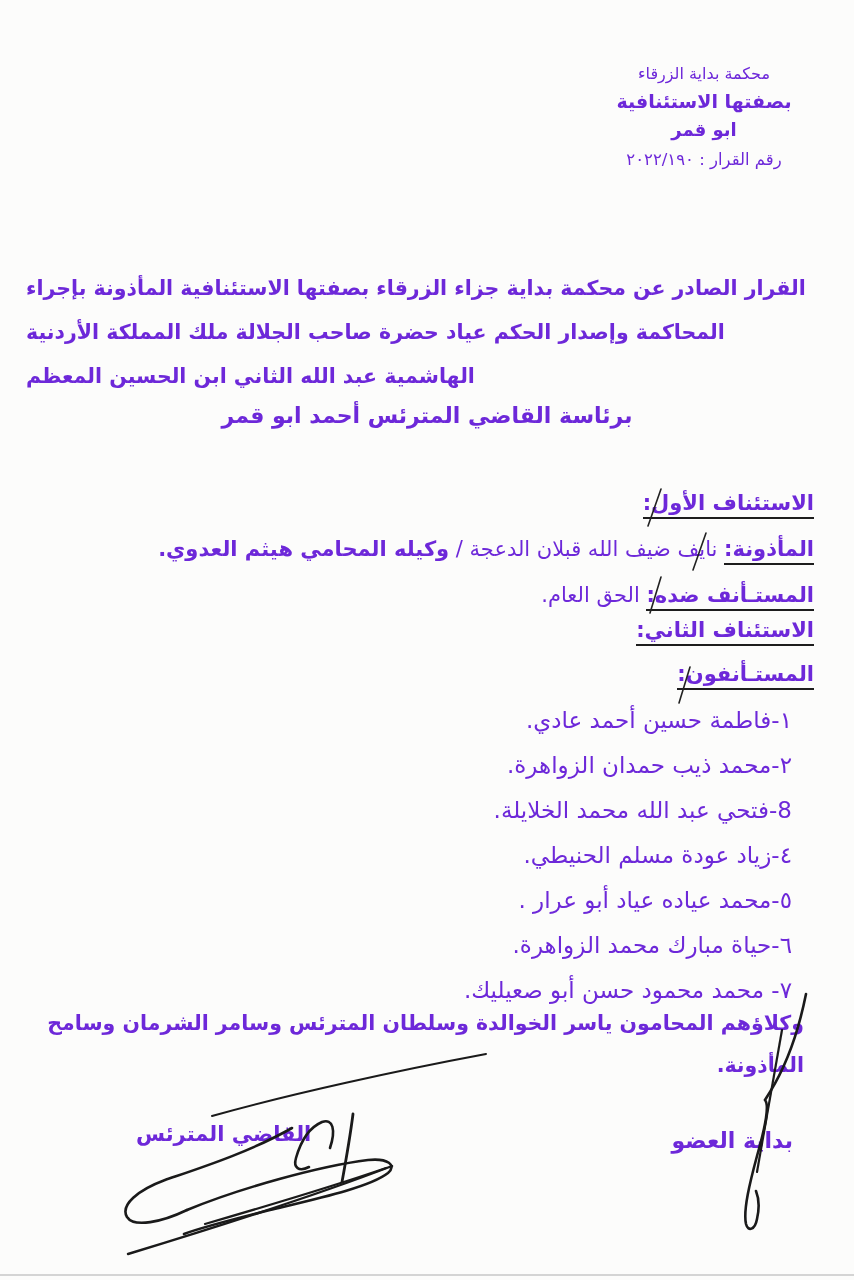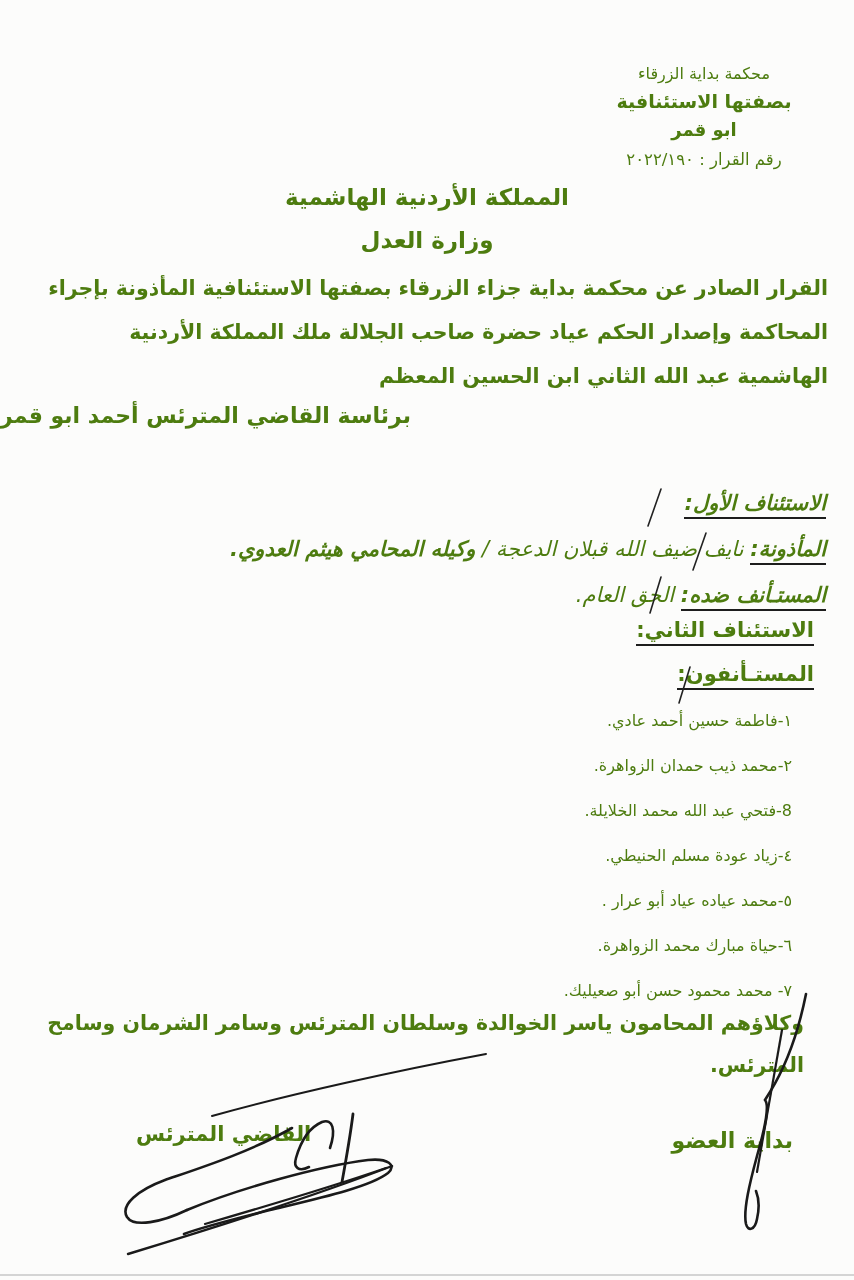--- a/index.html
+++ b/index.html
@@ -2,53 +2,53 @@
 <html lang="ar" dir="rtl"><head>
 <meta charset="utf-8">
 <style>
   html,body{margin:0;padding:0;background:#e8e8e8;}
   .page{
     position:relative;
     width:854px;height:1280px;
     margin:0 auto;
     background:#fcfcfb;
     font-family:"DejaVu Sans", sans-serif;
-    color:#4d7c0f;
+    color:#6d28d9;
     overflow:hidden;
     direction:rtl;
   }
   .nw{white-space:nowrap;}
   
   .court-header{position:absolute;top:64px;right:54px;width:192px;text-align:center;}
   .ch-l1{font-size:16px;font-weight:500;margin-bottom:7px;}
   .ch-l2{font-size:19px;font-weight:700;margin-bottom:7px;}
   .ch-l3{font-size:18px;font-weight:700;margin-bottom:10px;}
   .ch-l4{font-size:16.5px;font-weight:500;white-space:nowrap;}
   
   .titles{position:absolute;top:184px;left:0;right:0;text-align:center;}
   .title-kingdom{font-size:23px;font-weight:800;}
   .title-ministry{font-size:23px;font-weight:800;margin-top:17px;}
   
-  .preamble{position:absolute;top:266px;left:26px;right:26px;text-align:right;
+  .preamble{position:absolute;top:266px;left:26px;right:26px;text-align:left;
     font-size:20.5px;font-weight:700;line-height:44px;}
   
-  .panel{position:absolute;top:394px;left:0;right:0;text-align:left;
+  .panel{position:absolute;top:394px;left:0;right:0;text-align:center;
     font-size:22px;font-weight:800;line-height:43px;}
   
-  .appeal1{position:absolute;top:486px;right:28px;left:30px;text-align:right;
-    font-size:21px;line-height:34px;font-style:italic;}
+  .appeal1{position:absolute;top:486px;right:40px;left:30px;text-align:right;
+    font-size:21px;line-height:34px;}
   .appeal1 .h{margin-bottom:12px;}
   .appeal1 .row{margin-bottom:12px;}
   .u{border-bottom:2px solid #1d1d1d;padding-bottom:2px;}
   .b{font-weight:700;}
   .r{font-weight:400;}
   .appeal2-head{position:absolute;top:618px;right:40px;font-size:21px;font-weight:700;}
   .appellants-label{position:absolute;top:662px;right:40px;font-size:21px;font-weight:700;}
   .list{position:absolute;top:698px;right:62px;text-align:right;
-    font-size:16px;font-weight:400;line-height:45px;}
+    font-size:23px;font-weight:400;line-height:45px;}
   .lawyers{position:absolute;top:1002px;right:50px;left:56px;text-align:right;
     font-size:20.5px;font-weight:700;line-height:42px;}
   
   .sig-right-label{position:absolute;top:1128px;right:61px;font-size:22px;font-weight:800;}
   .sig-left-label{position:absolute;top:1122px;left:136px;font-size:21px;font-weight:800;}
   
   .overlay{position:absolute;top:0;left:0;width:854px;height:1280px;pointer-events:none;}
   .bottom-edge{position:absolute;left:0;right:0;bottom:4px;height:2px;background:#d4d4d4;}
 </style>
 </head>
@@ -56,24 +56,20 @@
 
 <div class="page">
 
   <div class="court-header">
     <div class="ch-l1 nw">محكمة بداية الزرقاء</div>
     <div class="ch-l2 nw">بصفتها الاستئنافية</div>
     <div class="ch-l3 nw">ابو قمر</div>
     <div class="ch-l4">رقم القرار : ٢٠٢٢/١٩٠</div>
   </div>
 
-  <div class="titles">
-    <div class="title-kingdom nw">المملكة الأردنية الهاشمية</div>
-    <div class="title-ministry nw">وزارة العدل</div>
-  </div>
 
   <div class="preamble">
     <div class="nw">القرار الصادر عن محكمة بداية جزاء الزرقاء بصفتها الاستئنافية المأذونة بإجراء</div>
     <div class="nw">المحاكمة وإصدار الحكم عياد حضرة صاحب الجلالة ملك المملكة الأردنية</div>
     <div class="nw">الهاشمية عبد الله الثاني ابن الحسين المعظم</div>
   </div>
 
   <div class="panel">
     <div class="nw">برئاسة القاضي المترئس أحمد ابو قمر</div>
   </div>
@@ -100,21 +96,21 @@
     <div class="nw">٢-محمد ذيب حمدان الزواهرة.</div>
     <div class="nw">8-فتحي عبد الله محمد الخلايلة.</div>
     <div class="nw">٤-زياد عودة مسلم الحنيطي.</div>
     <div class="nw">٥-محمد عياده عياد أبو عرار .</div>
     <div class="nw">٦-حياة مبارك محمد الزواهرة.</div>
     <div class="nw">٧- محمد محمود حسن أبو صعيليك.</div>
   </div>
 
   <div class="lawyers">
     <div class="nw">وكلاؤهم المحامون ياسر الخوالدة وسلطان المترئس وسامر الشرمان وسامح</div>
-    <div class="nw">المترئس.</div>
+    <div class="nw">المأذونة.</div>
   </div>
 
   <div class="sig-right-label nw">بداية العضو</div>
   <div class="sig-left-label nw">القاضي المترئس</div>
 
   <svg class="overlay" viewBox="0 0 854 1280" xmlns="http://www.w3.org/2000/svg">
 
     <g stroke="#222" stroke-width="1.6" fill="none" stroke-linecap="round">
       <path d="M661,489 L648,526"></path>
       <path d="M706,533 L693,570"></path>

